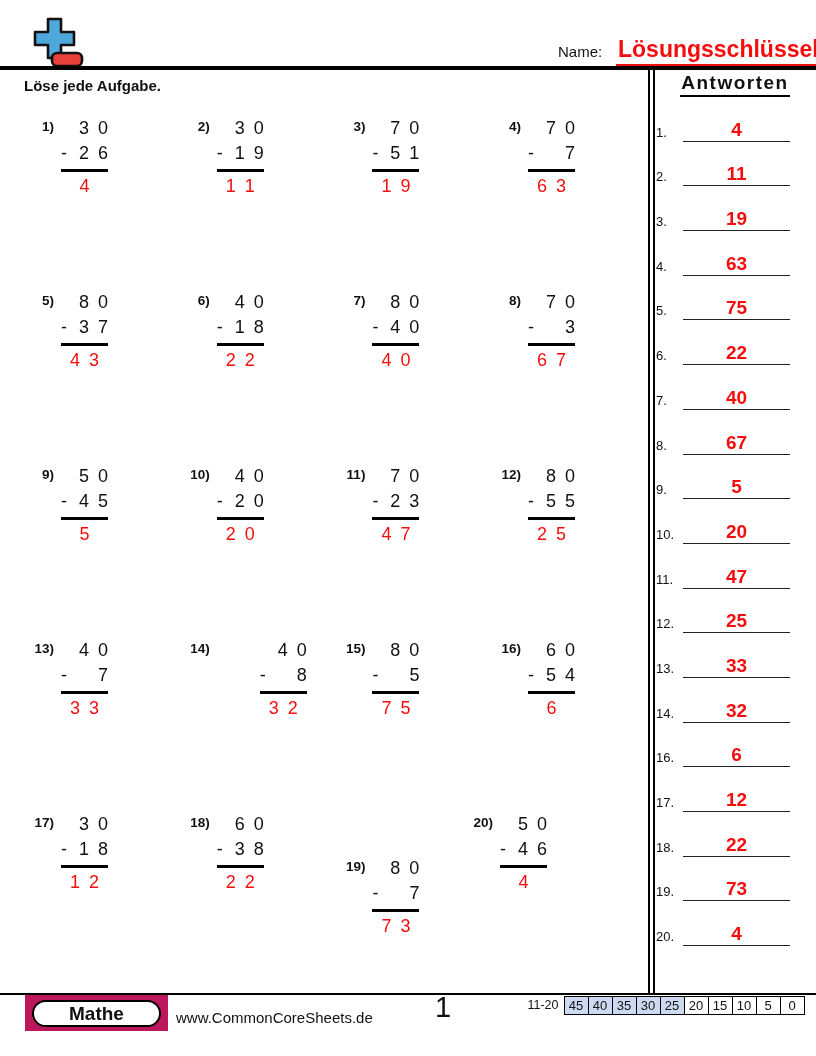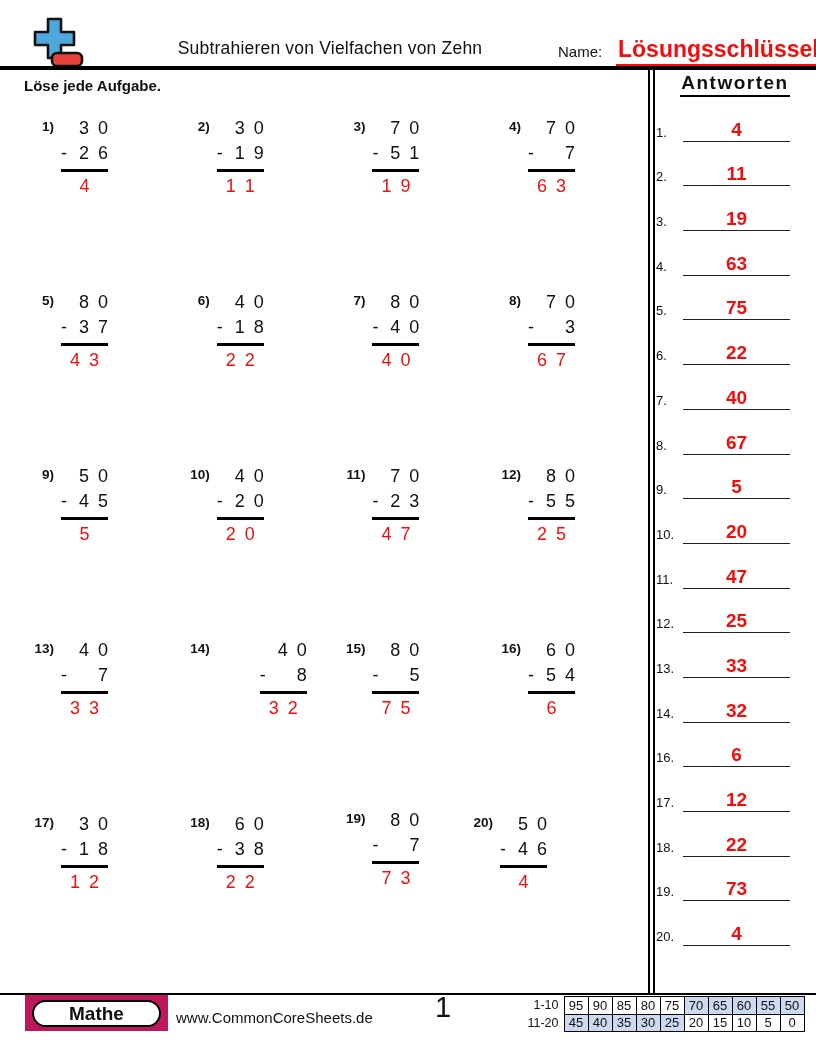--- a/index.html
+++ b/index.html
@@ -58,21 +58,20 @@
 <body>
 
 <div class="page">
 
   <div class="logo">
     <svg width="64" height="54" viewBox="0 0 64 54" aria-hidden="true">
       <path d="M24 3 h13 v13 h13 v13 h-13 v13 h-13 v-13 h-13 v-13 h13 z" fill="#4fa8dc" stroke="#111" stroke-width="2.6" stroke-linejoin="round"></path>
       <rect x="28" y="37" width="30" height="13" rx="5" fill="#e8403a" stroke="#111" stroke-width="2.6"></rect>
     </svg>
   </div>
-  <div class="title">Subtrahieren von Vielfachen von Zehn</div>
   <div class="name-label">Name:</div>
   <div class="answer-key">Lösungsschlüssel</div>
   <div class="header-rule"></div>
   <div class="instruction">Löse jede Aufgabe.</div>
 
   <div class="problems-grid">
       <div class="problem" style="left: 24px; top: 116px;">
     <span class="pnum">1)</span>
     <div class="pbox">
       <div class="row-num minuend">3 0</div>
@@ -227,21 +226,21 @@
   </div>
       <div class="problem" style="left: 179.7px; top: 812px;">
     <span class="pnum">18)</span>
     <div class="pbox">
       <div class="row-num minuend">6 0</div>
       <div class="row-num subtrahend"><span class="minus">-</span><span class="sub-digits">3 8</span></div>
       <div class="p-divider"></div>
       <div class="panswer">2 2</div>
     </div>
   </div>
-      <div class="problem" style="left: 335.4px; top: 808px;">
+      <div class="problem" style="left: 335.4px; top: 856px;">
     <span class="pnum">19)</span>
     <div class="pbox">
       <div class="row-num minuend">8 0</div>
       <div class="row-num subtrahend"><span class="minus">-</span><span class="sub-digits">7</span></div>
       <div class="p-divider"></div>
       <div class="panswer">7 3</div>
     </div>
   </div>
       <div class="problem" style="left: 463px; top: 812px;">
     <span class="pnum">20)</span>
@@ -338,33 +337,20 @@
     </div>
 
   <div class="footer-rule"></div>
   <div class="mathe-bar">
     <div class="mathe-pill">Mathe</div>
   </div>
   <div class="website">www.CommonCoreSheets.de</div>
   <div class="page-num">1</div>
   <table class="score-table">
       <tbody>
-        <tr>
-          <td class="score-label">1-10</td>
-          <td class="score-cell">95</td>
-          <td class="score-cell">90</td>
-          <td class="score-cell">85</td>
-          <td class="score-cell">80</td>
-          <td class="score-cell">75</td>
-          <td class="score-cell hl">70</td>
-          <td class="score-cell hl">65</td>
-          <td class="score-cell hl">60</td>
-          <td class="score-cell hl">55</td>
-          <td class="score-cell hl">50</td>
-        </tr>
         <tr>
           <td class="score-label">11-20</td>
           <td class="score-cell hl">45</td>
           <td class="score-cell hl">40</td>
           <td class="score-cell hl">35</td>
           <td class="score-cell hl">30</td>
           <td class="score-cell hl">25</td>
           <td class="score-cell">20</td>
           <td class="score-cell">15</td>
           <td class="score-cell">10</td>

